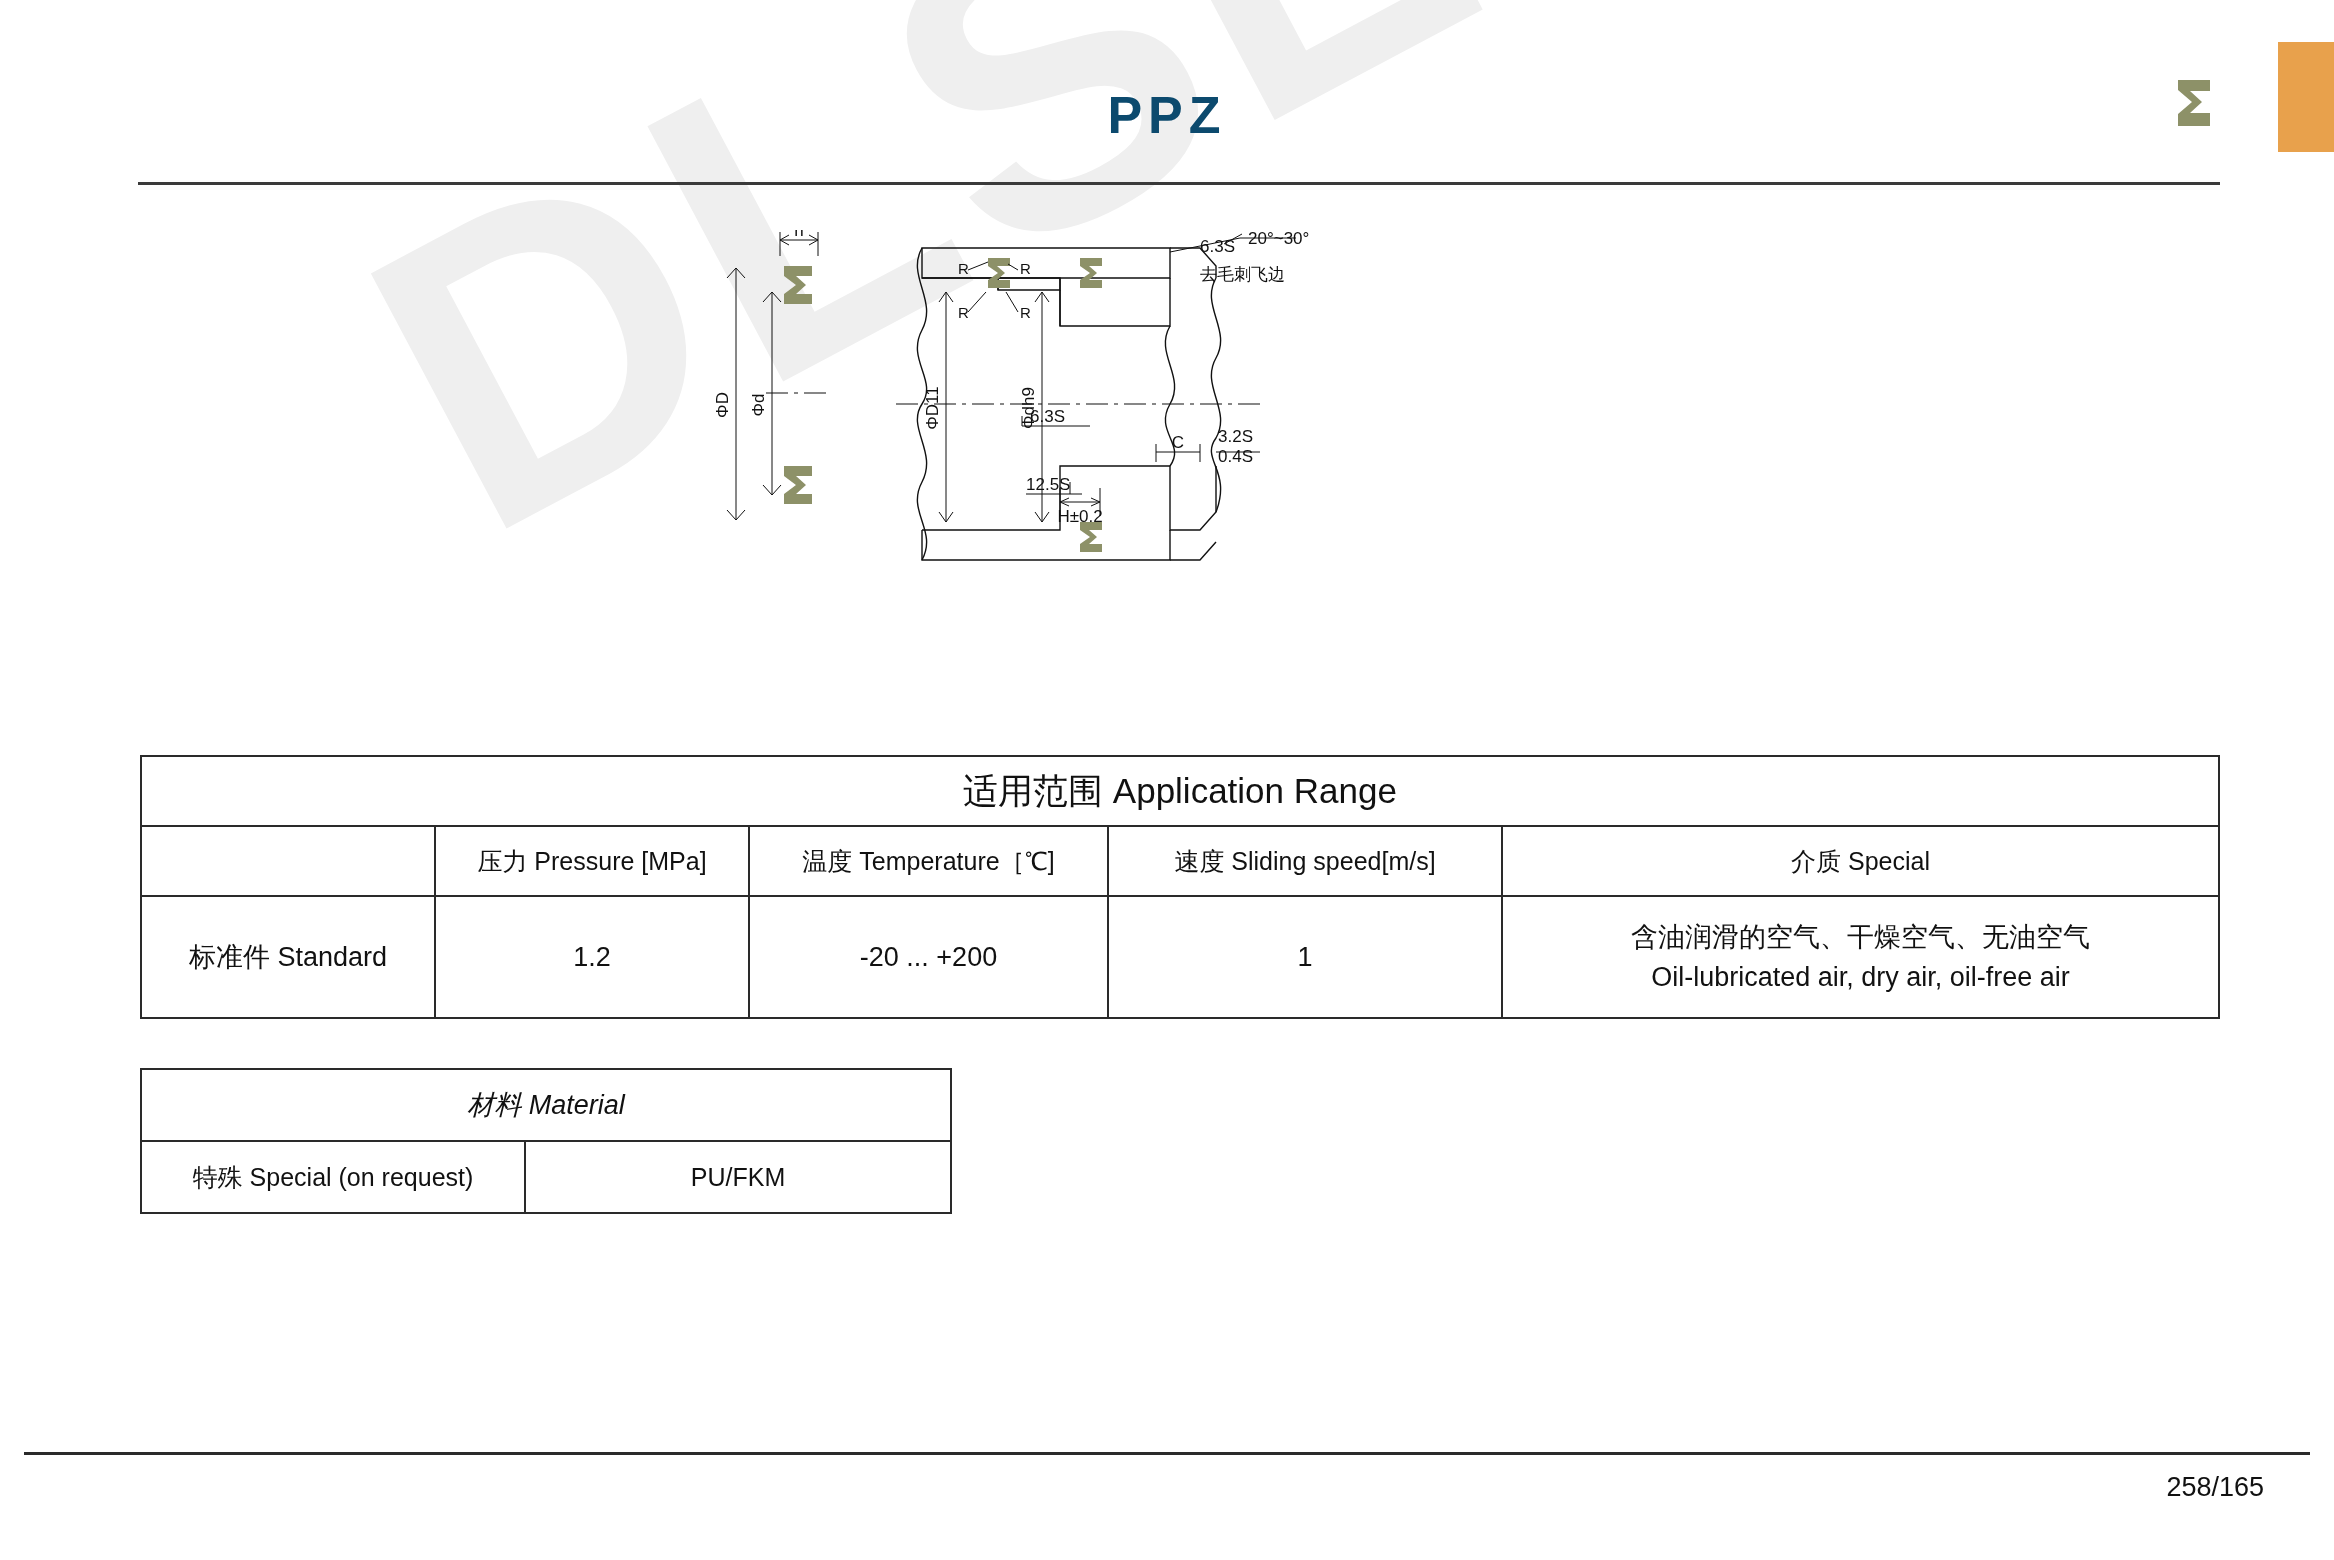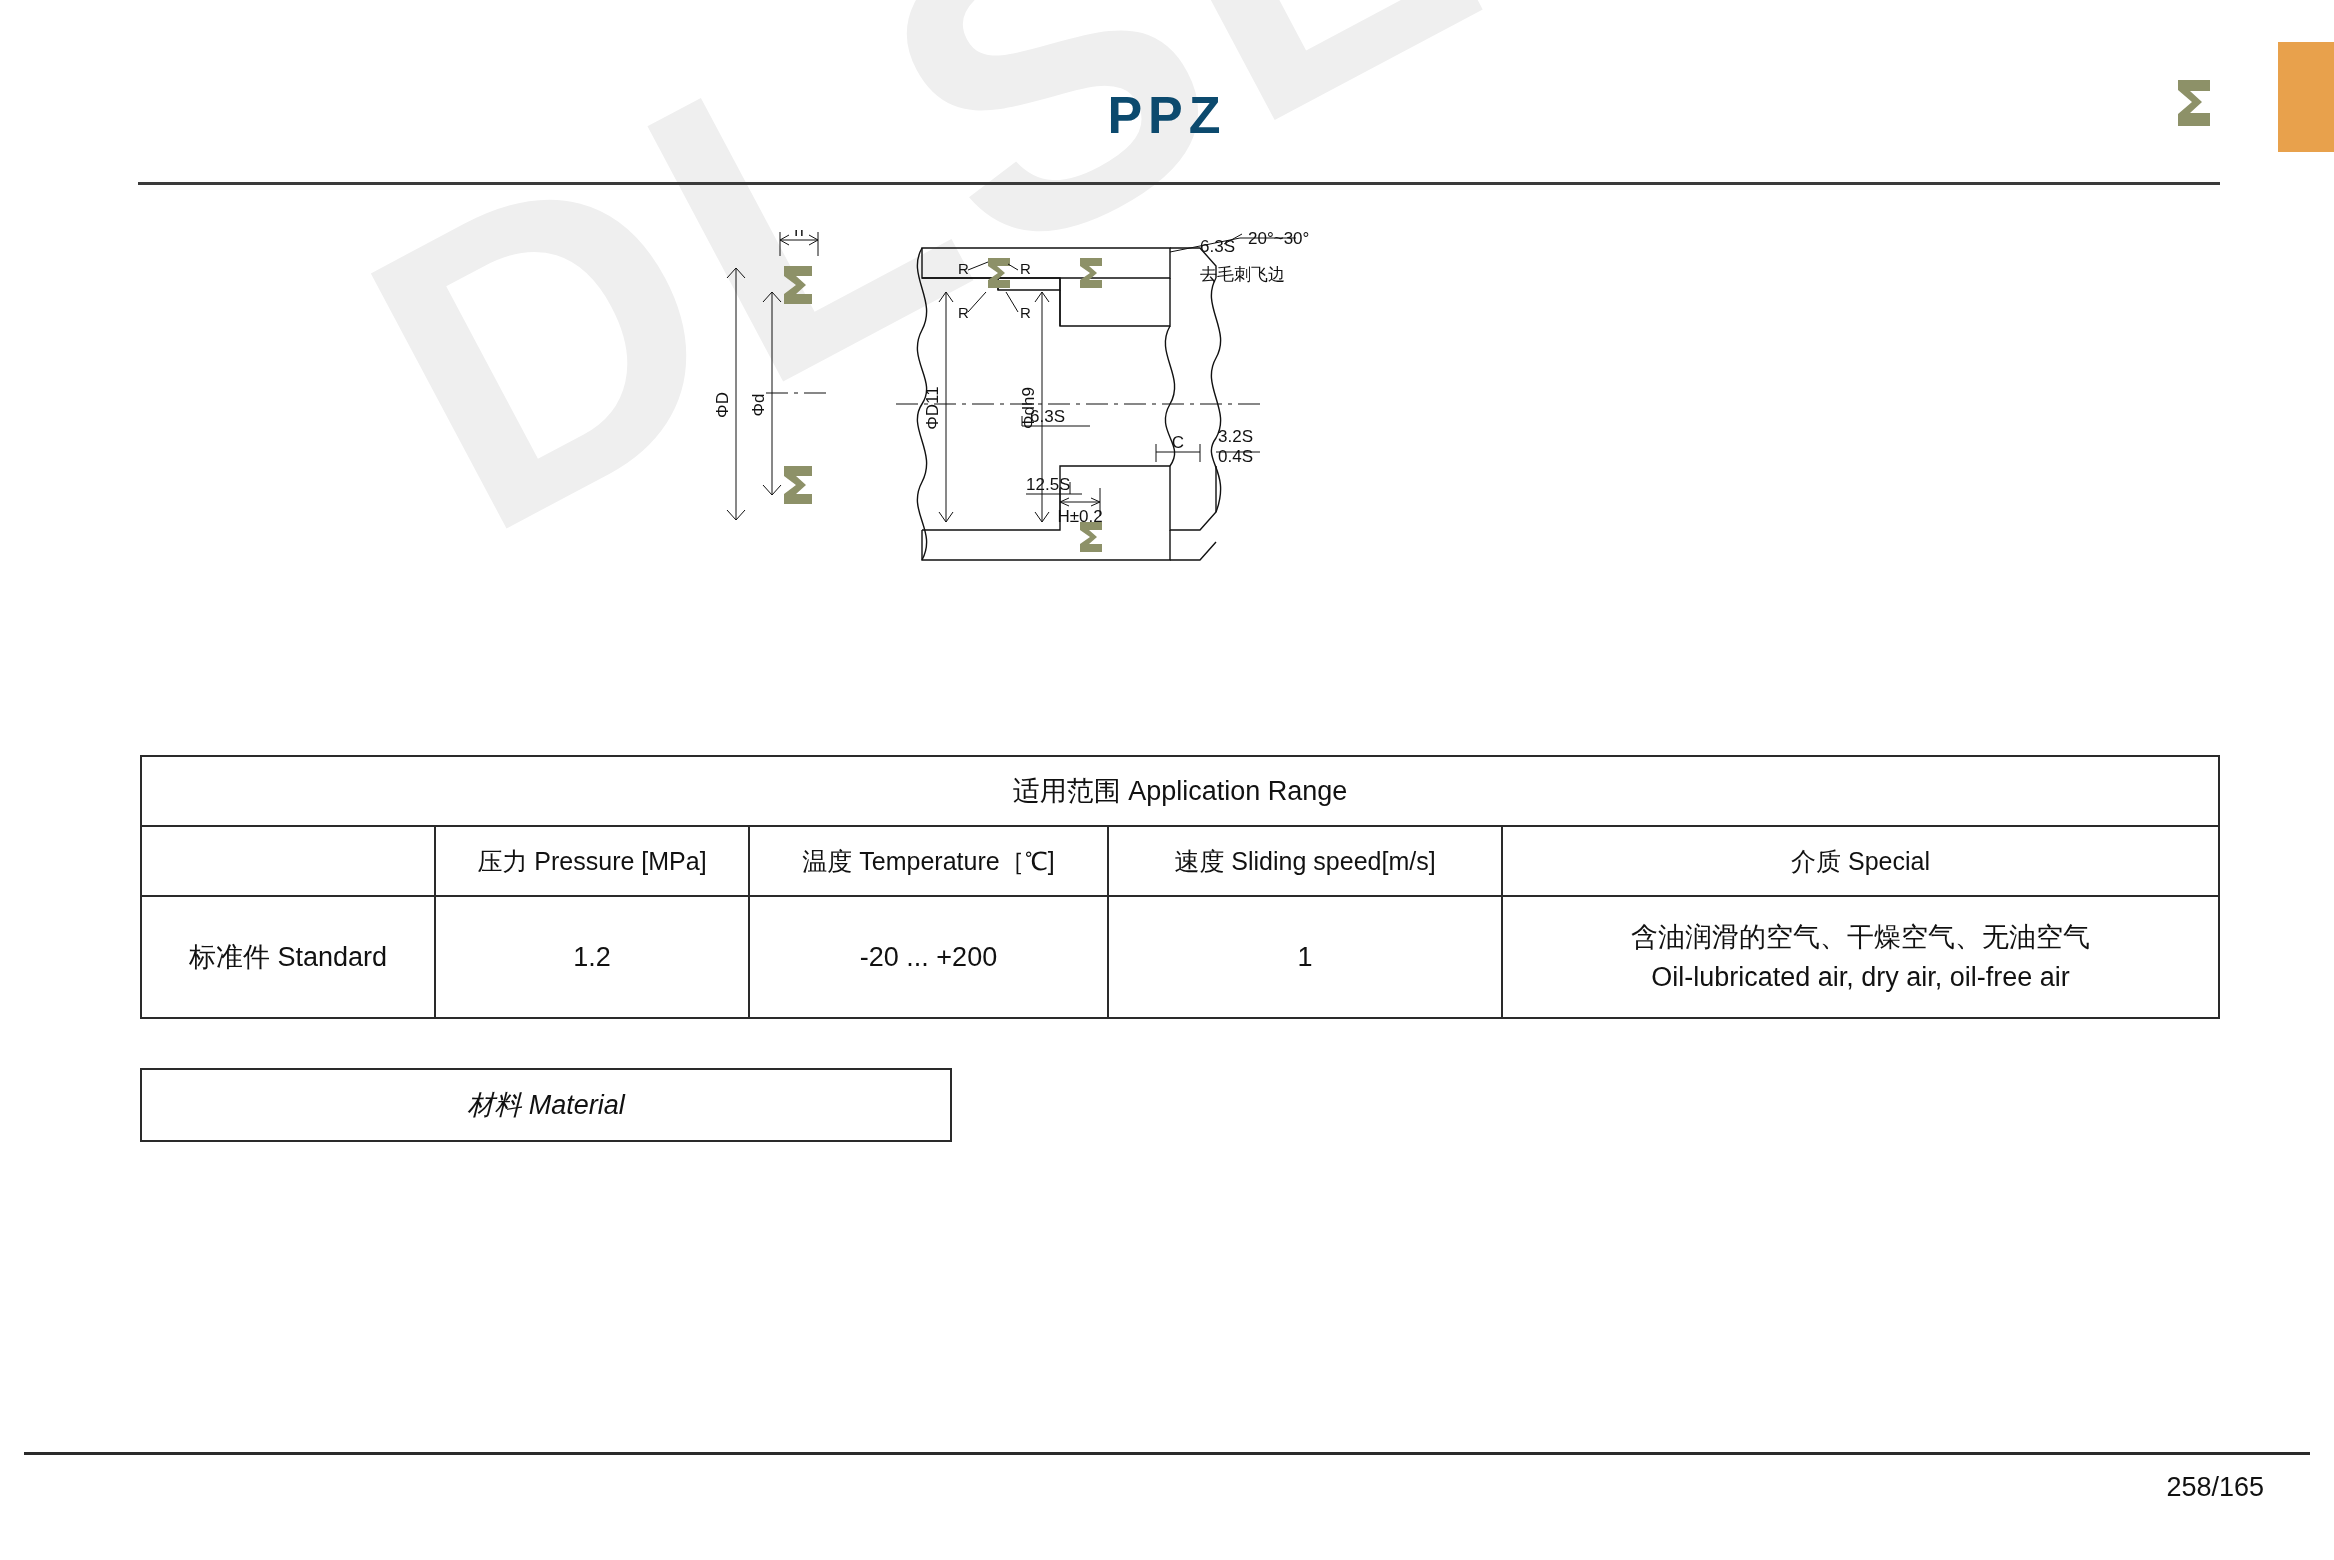--- a/index.html
+++ b/index.html
@@ -105,21 +105,21 @@
     vertical-align: middle;
   }
 
   #application-range-table {
     left: 140px;
     top: 755px;
     width: 2080px;
   }
   #application-range-table .hdr-main {
     height: 66px;
-    font-size: 27px;
+    font-size: 35px;
   }
   #application-range-table .hdr-col {
     height: 66px;
     font-size: 25px;
     margin-left: 24px;
   }
   #application-range-table .body-row td {
     height: 118px;
     font-size: 27px;
   }
@@ -323,19 +323,23 @@
         </td>
       </tr>
     </tbody>
   </table>
 
   <table id="material-table">
     <tbody>
       <tr>
         <td class="mat-head" colspan="2">材料 Material</td>
       </tr>
+      <tr>
+        <td class="mat-label">特殊 Special (on request)</td>
+        <td>PU/FKM</td>
+      </tr>
     </tbody>
   </table>
 
   <div class="footer-rule"></div>
   <div class="page-number">258/165</div>
 
 </div>
 
 </body></html>

